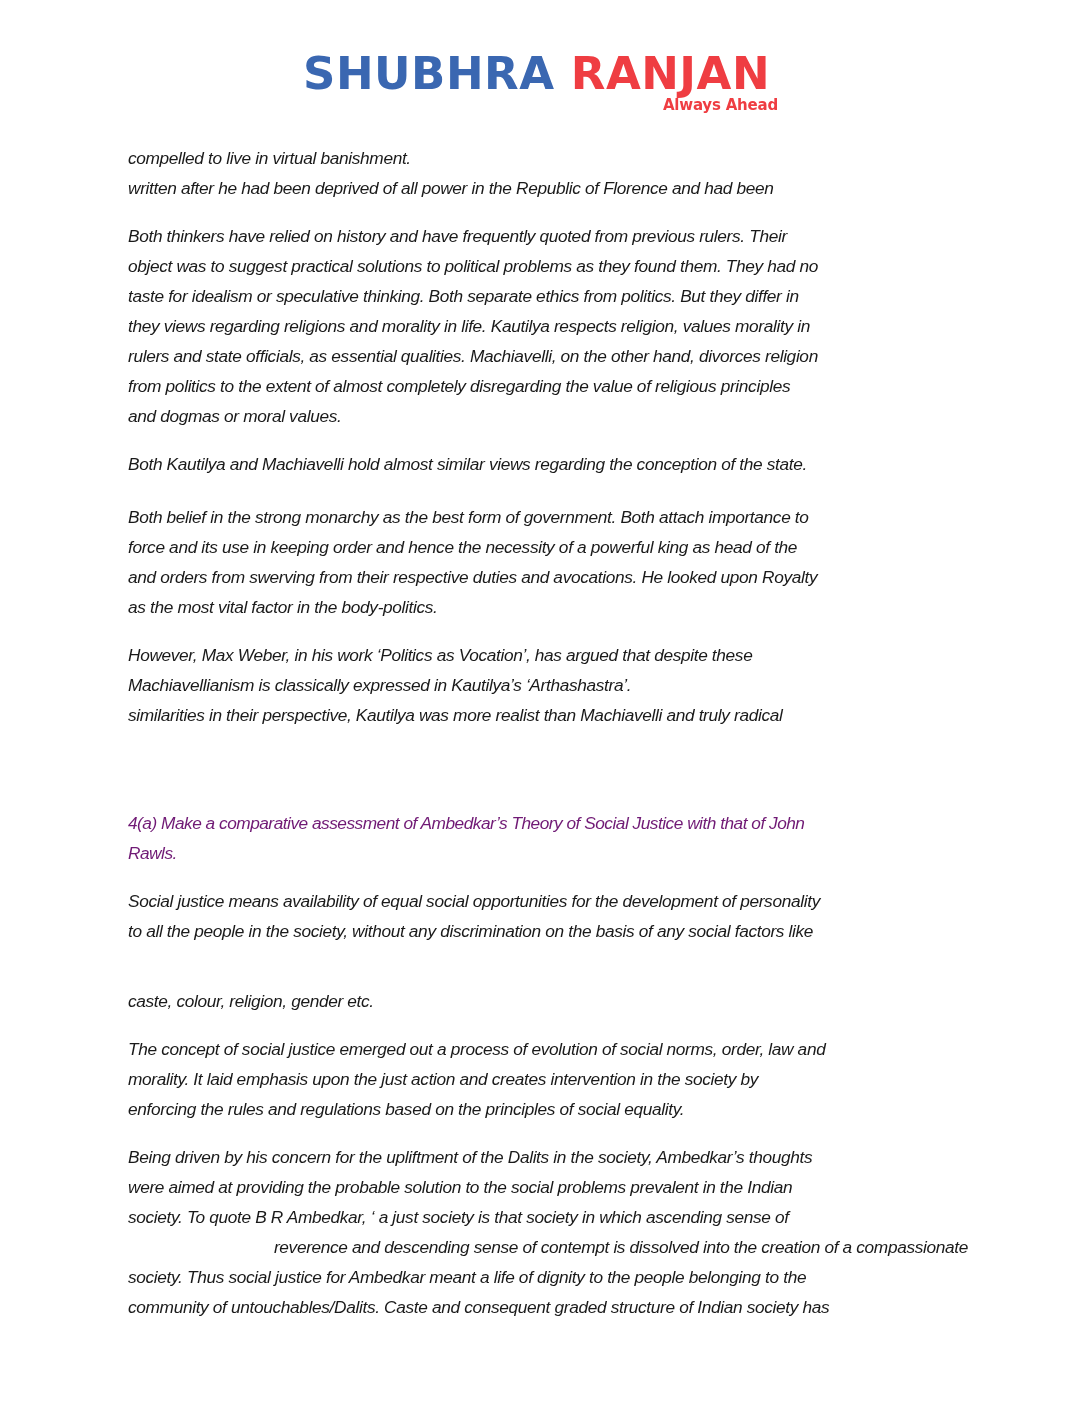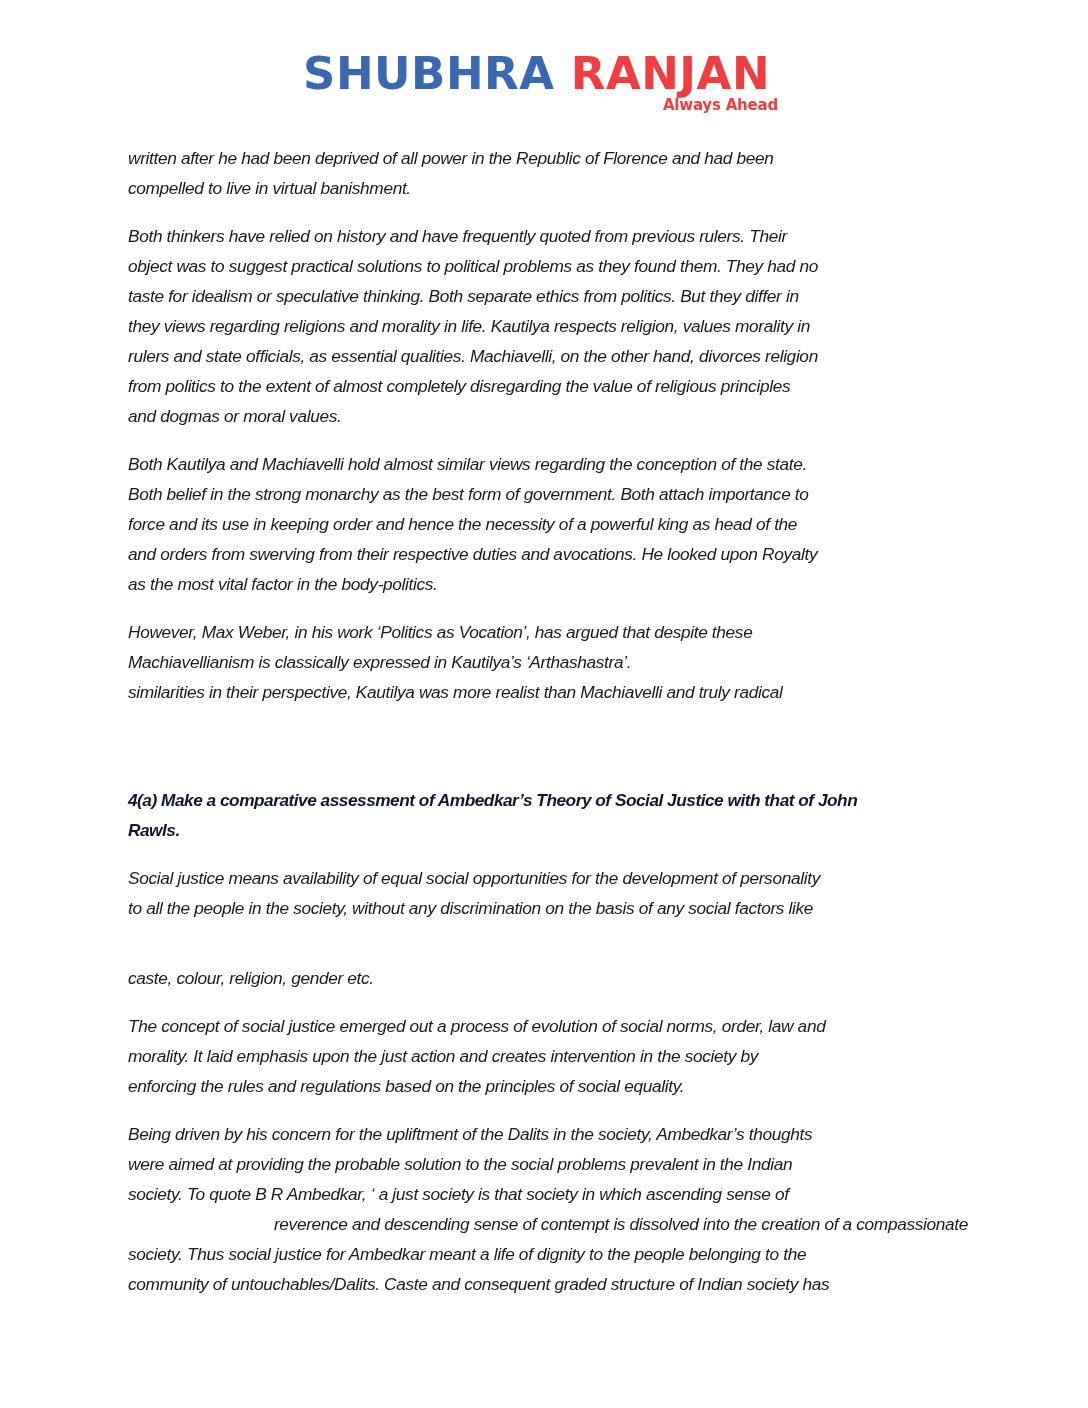--- a/index.html
+++ b/index.html
@@ -61,60 +61,60 @@
       font-style: italic;
       font-size: 17.3px;
       line-height: 30px;
       height: 30px;
       color: #1a1a1a;
       white-space: nowrap;
       letter-spacing: -0.35px;
       transform-origin: left center;
     }
     .heading .line {
-      color: #0f172a;
-      font-weight: bold;
+      color: #701a75;
+      font-weight: normal;
       letter-spacing: -0.5px;
     }
     .gap-s { height: 18px; }
     .gap-l { height: 78px; }
   </style>
 </head>
 <body>
 
 <div class="header">
   <div class="logo-title">
     <span class="logo-blue">SHUBHRA</span>
     <span class="logo-red">RANJAN</span>
   </div>
   <div class="logo-tagline">Always Ahead</div>
 </div>
 
 <div class="content">
 
   <div class="para">
+    <span class="line" style="display: block;">compelled to live in virtual banishment.</span>
     <span class="line" style="display: block;">written after he had been deprived of all power in the Republic of Florence and had been</span>
-    <span class="line" style="display: block;">compelled to live in virtual banishment.</span>
   </div>
   <div class="gap-s"></div>
 
   <div class="para">
     <span class="line" style="display: block;">Both thinkers have relied on history and have frequently quoted from previous rulers. Their</span>
     <span class="line" style="display: block;">object was to suggest practical solutions to political problems as they found them. They had no</span>
     <span class="line" style="display: block;">taste for idealism or speculative thinking.  Both separate ethics from politics. But they differ in</span>
     <span class="line" style="display: block;">they views regarding religions and morality in life. Kautilya respects religion, values morality in</span>
     <span class="line" style="display: block;">rulers and state officials, as essential qualities. Machiavelli, on the other hand, divorces religion</span>
     <span class="line" style="display: block;">from politics to the extent of almost completely disregarding the value of religious principles</span>
     <span class="line" style="display: block;">and dogmas or moral values.</span>
   </div>
   <div class="gap-s"></div>
 
   <div class="para">
     <span class="line" style="display: block;">Both Kautilya and Machiavelli hold almost similar views regarding the conception of the state.</span>
-    <span class="line" style="display: block;">Both belief in the strong monarchy as the best form of government. Both attach importance to</span>
+    <span class="line" style="display: block; margin-top: 23px;">Both belief in the strong monarchy as the best form of government. Both attach importance to</span>
     <span class="line" style="display: block;">force and its use in keeping order and hence the necessity of a powerful king as head of the</span>
     <span class="line" style="display: block;">and orders from swerving from their respective duties and avocations. He looked upon Royalty</span>
     <span class="line" style="display: block;">as the most vital factor in the body-politics.</span>
   </div>
   <div class="gap-s"></div>
 
   <div class="para">
     <span class="line" style="display: block;">However, Max Weber, in his work ‘Politics as Vocation’, has argued that despite these</span>
     <span class="line" style="display: block;">Machiavellianism is classically expressed in Kautilya’s ‘Arthashastra’.</span>
     <span class="line" style="display: block;">similarities in their perspective, Kautilya was more realist than Machiavelli and truly radical</span>

